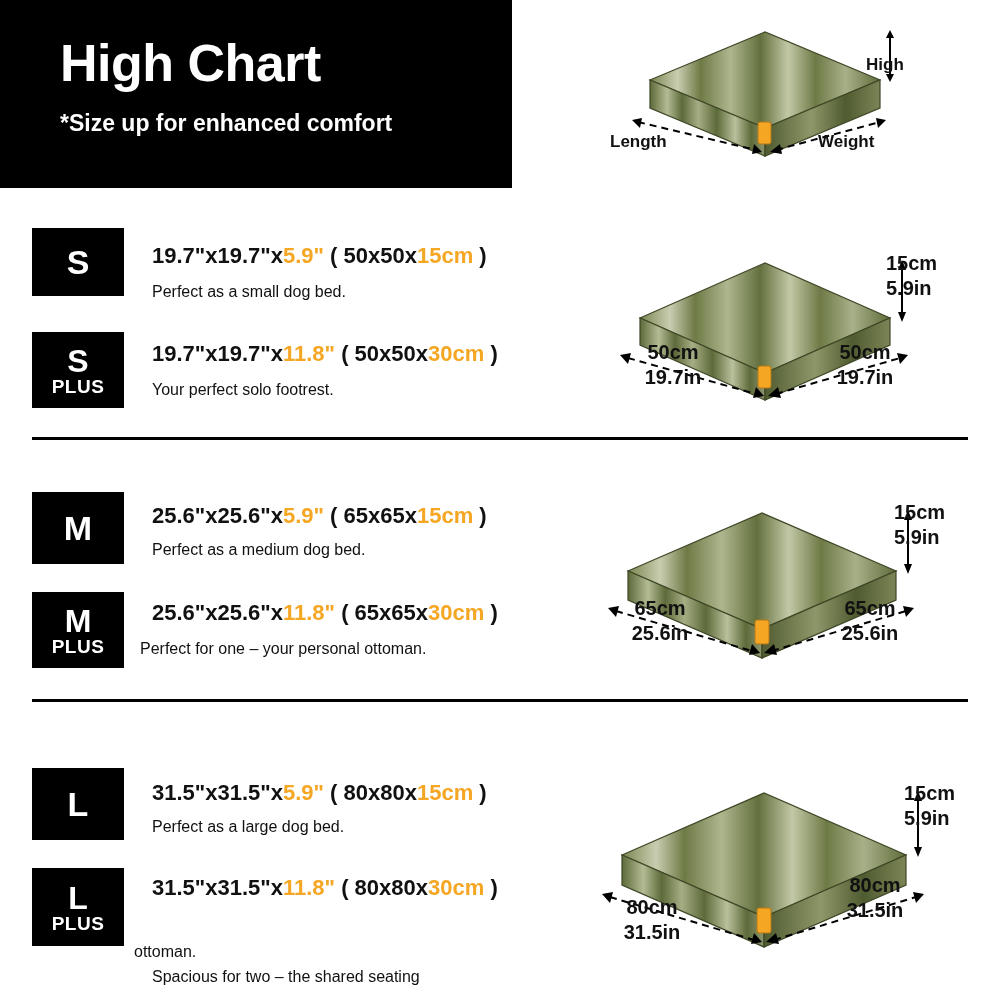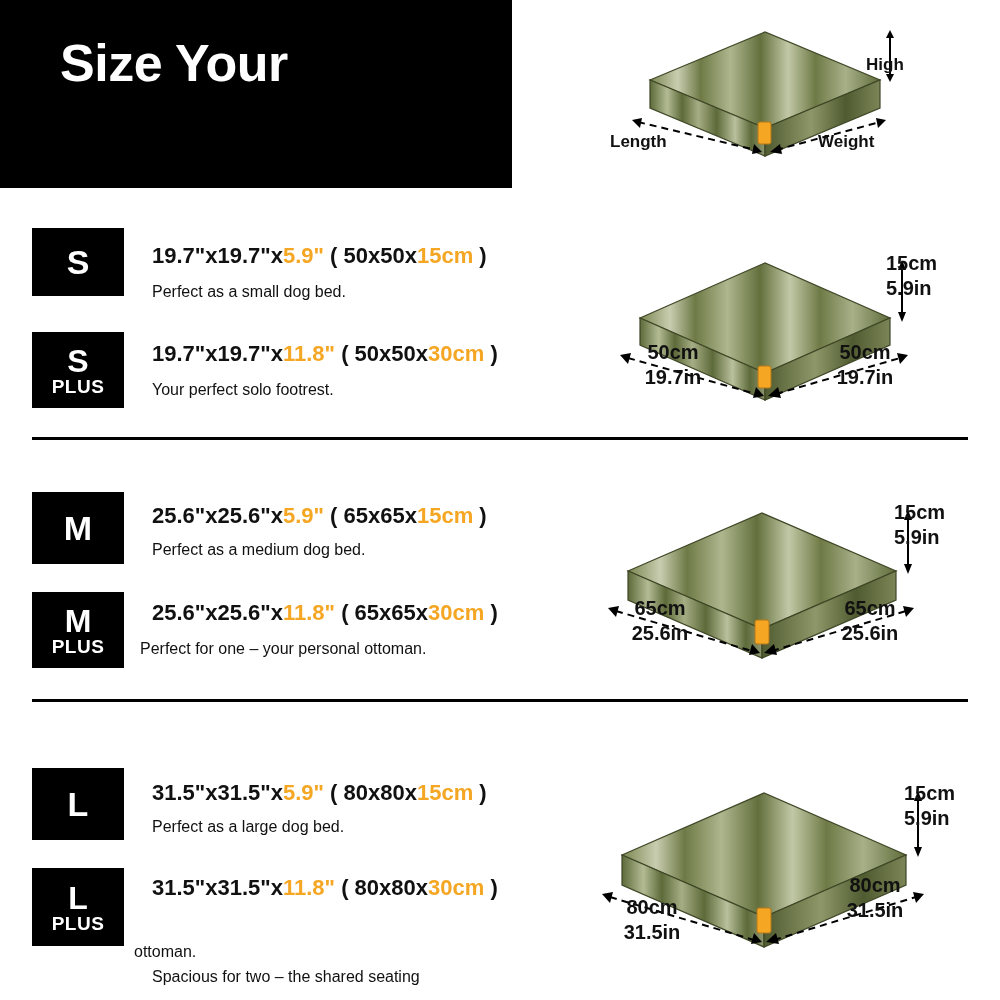--- a/index.html
+++ b/index.html
@@ -53,21 +53,22 @@
 
   svg { display:block; }
 </style>
 </head>
 <body>
 
 <div class="page">
 
   <div class="header-band">
     <div class="header-black"></div>
-    <div class="header-title">Size Your</div>
+    <div class="header-title">High Chart</div>
+    <div class="header-sub">*Size up for enhanced comfort</div>
 
     <div class="hero-diagram">
       <svg width="400" height="170" viewBox="0 0 400 170">
         <defs>
           <linearGradient id="gtop" x1="0" y1="0" x2="1" y2="0">
             <stop offset="0%" stop-color="#7a8550"></stop>
             <stop offset="12%" stop-color="#c9cdb0"></stop>
             <stop offset="22%" stop-color="#6e7a46"></stop>
             <stop offset="35%" stop-color="#aeb68e"></stop>
             <stop offset="48%" stop-color="#63703d"></stop>

